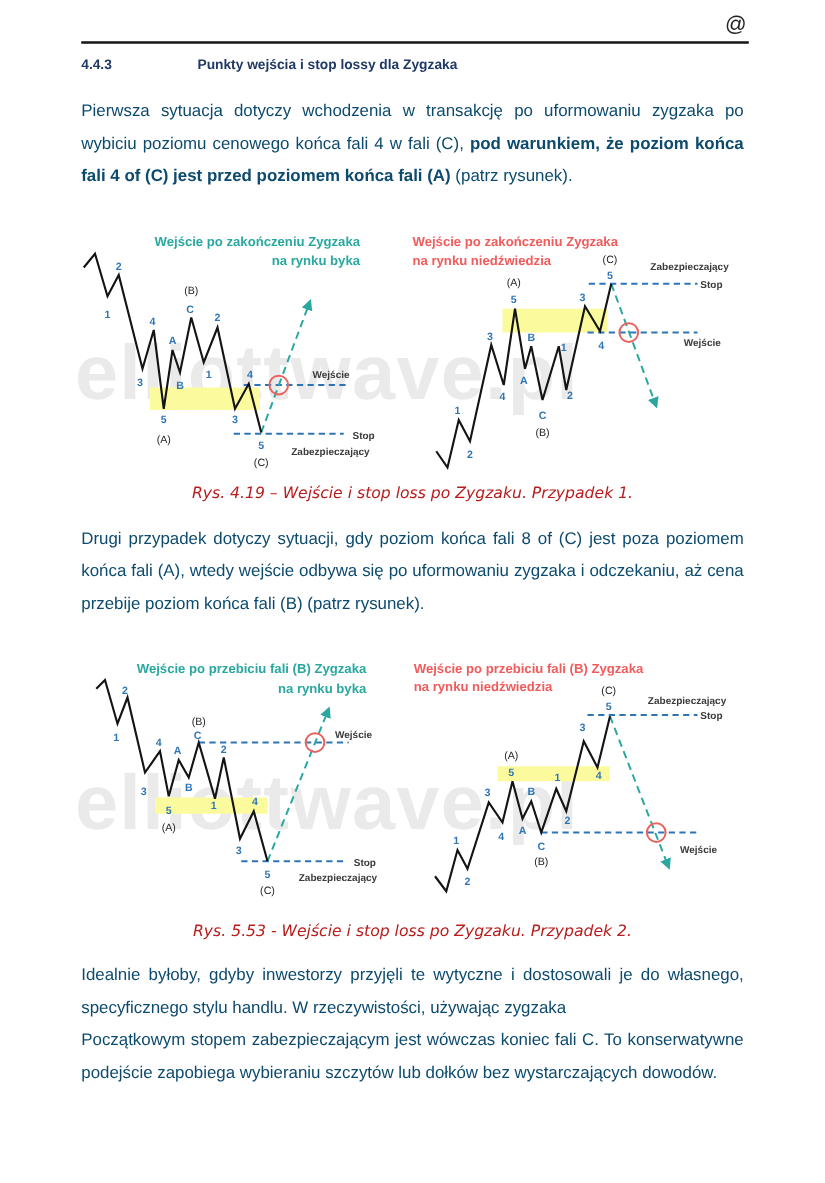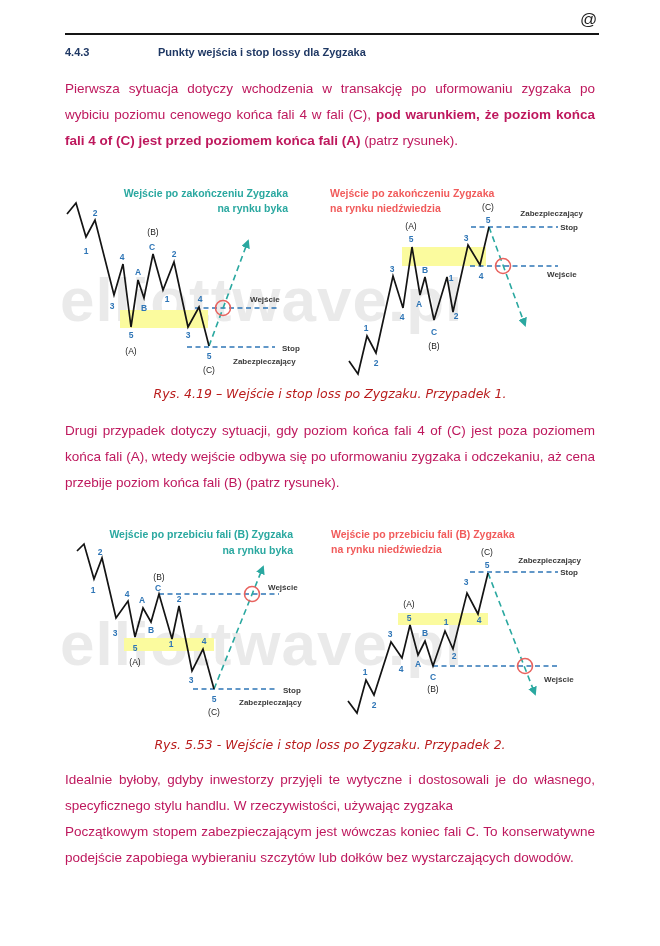--- a/index.html
+++ b/index.html
@@ -4,21 +4,21 @@
 <style>
   *{margin:0;padding:0;box-sizing:border-box}
   html,body{background:#fff}
   body{width:660px;height:946px;position:relative;overflow:hidden;
        font-family:"Liberation Sans",sans-serif;color:#1a1a1a}
   .abs{position:absolute}
   .rule{top:33px;left:65px;width:534px;border-top:2px solid #151515;height:0}
   .at{top:10px;left:580px;font-size:17px;color:#222}
   .heading{top:46px;left:65px;font-size:11px;font-weight:bold;color:#1F3864;white-space:nowrap}
   .heading .num{display:inline-block;width:93px}
-  .body-text{left:65px;width:530px;font-size:13.5px;line-height:26px;text-align:justify;color:#be185d}
+  .body-text{left:65px;width:530px;font-size:13.5px;line-height:26px;text-align:justify;color:#0c4a6e}
   .caption{left:65px;width:530px;text-align:center;font-family:"DejaVu Sans",sans-serif;
            font-style:italic;font-size:12.5px;color:#b91c1c}
   .fig{left:60px;width:540px}
   #fig1{top:185px;height:196px}
   #fig2{top:524px;height:206px}
   .watermark{position:absolute;left:0;right:0;top:58%;transform:translateY(-50%);
              text-align:left;font-size:62px;font-weight:bold;letter-spacing:1px;
              color:rgba(125,125,125,0.16);white-space:nowrap;pointer-events:none}
   .panel{position:absolute;top:0}
   .panel.left{left:0}.panel.right{left:260px}
@@ -119,21 +119,21 @@
     <text class="wl" x="168" y="38">5</text>
     <text class="bl" x="168" y="25">(C)</text>
     <text class="sl" text-anchor="end" x="263" y="31">Zabezpieczający</text>
     <text class="sl" text-anchor="end" x="258" y="45">Stop</text>
     <text class="sl" x="227" y="92">Wejście</text>
   </svg>
 </div>
 
 <div class="abs caption" style="top:386px">Rys. 4.19 – Wejście i stop loss po Zygzaku. Przypadek 1.</div>
 
-<p class="abs body-text" style="top:418px">Drugi przypadek dotyczy sytuacji, gdy poziom końca fali 4 of (C) jest poza poziomem końca fali (A), wtedy wejście odbywa się po uformowaniu zygzaka i odczekaniu, aż cena przebije poziom końca fali (B) (patrz rysunek).</p>
+<p class="abs body-text" style="top:418px">Drugi przypadek dotyczy sytuacji, gdy poziom końca fali 8 of (C) jest poza poziomem końca fali (A), wtedy wejście odbywa się po uformowaniu zygzaka i odczekaniu, aż cena przebije poziom końca fali (B) (patrz rysunek).</p>
 
 <div class="abs fig" id="fig2">
   <div class="watermark">elliottwave.pl</div>
 
   <svg class="panel left" width="260" height="206" viewBox="0 0 260 206">
     <defs>
         <marker id="a3" markerUnits="userSpaceOnUse" markerWidth="9" markerHeight="9" refX="7" refY="4.5" orient="auto">
           <path d="M0,0 L9,4.5 L0,9 Z" fill="#2AA8A0"></path>
         </marker>
       </defs>

